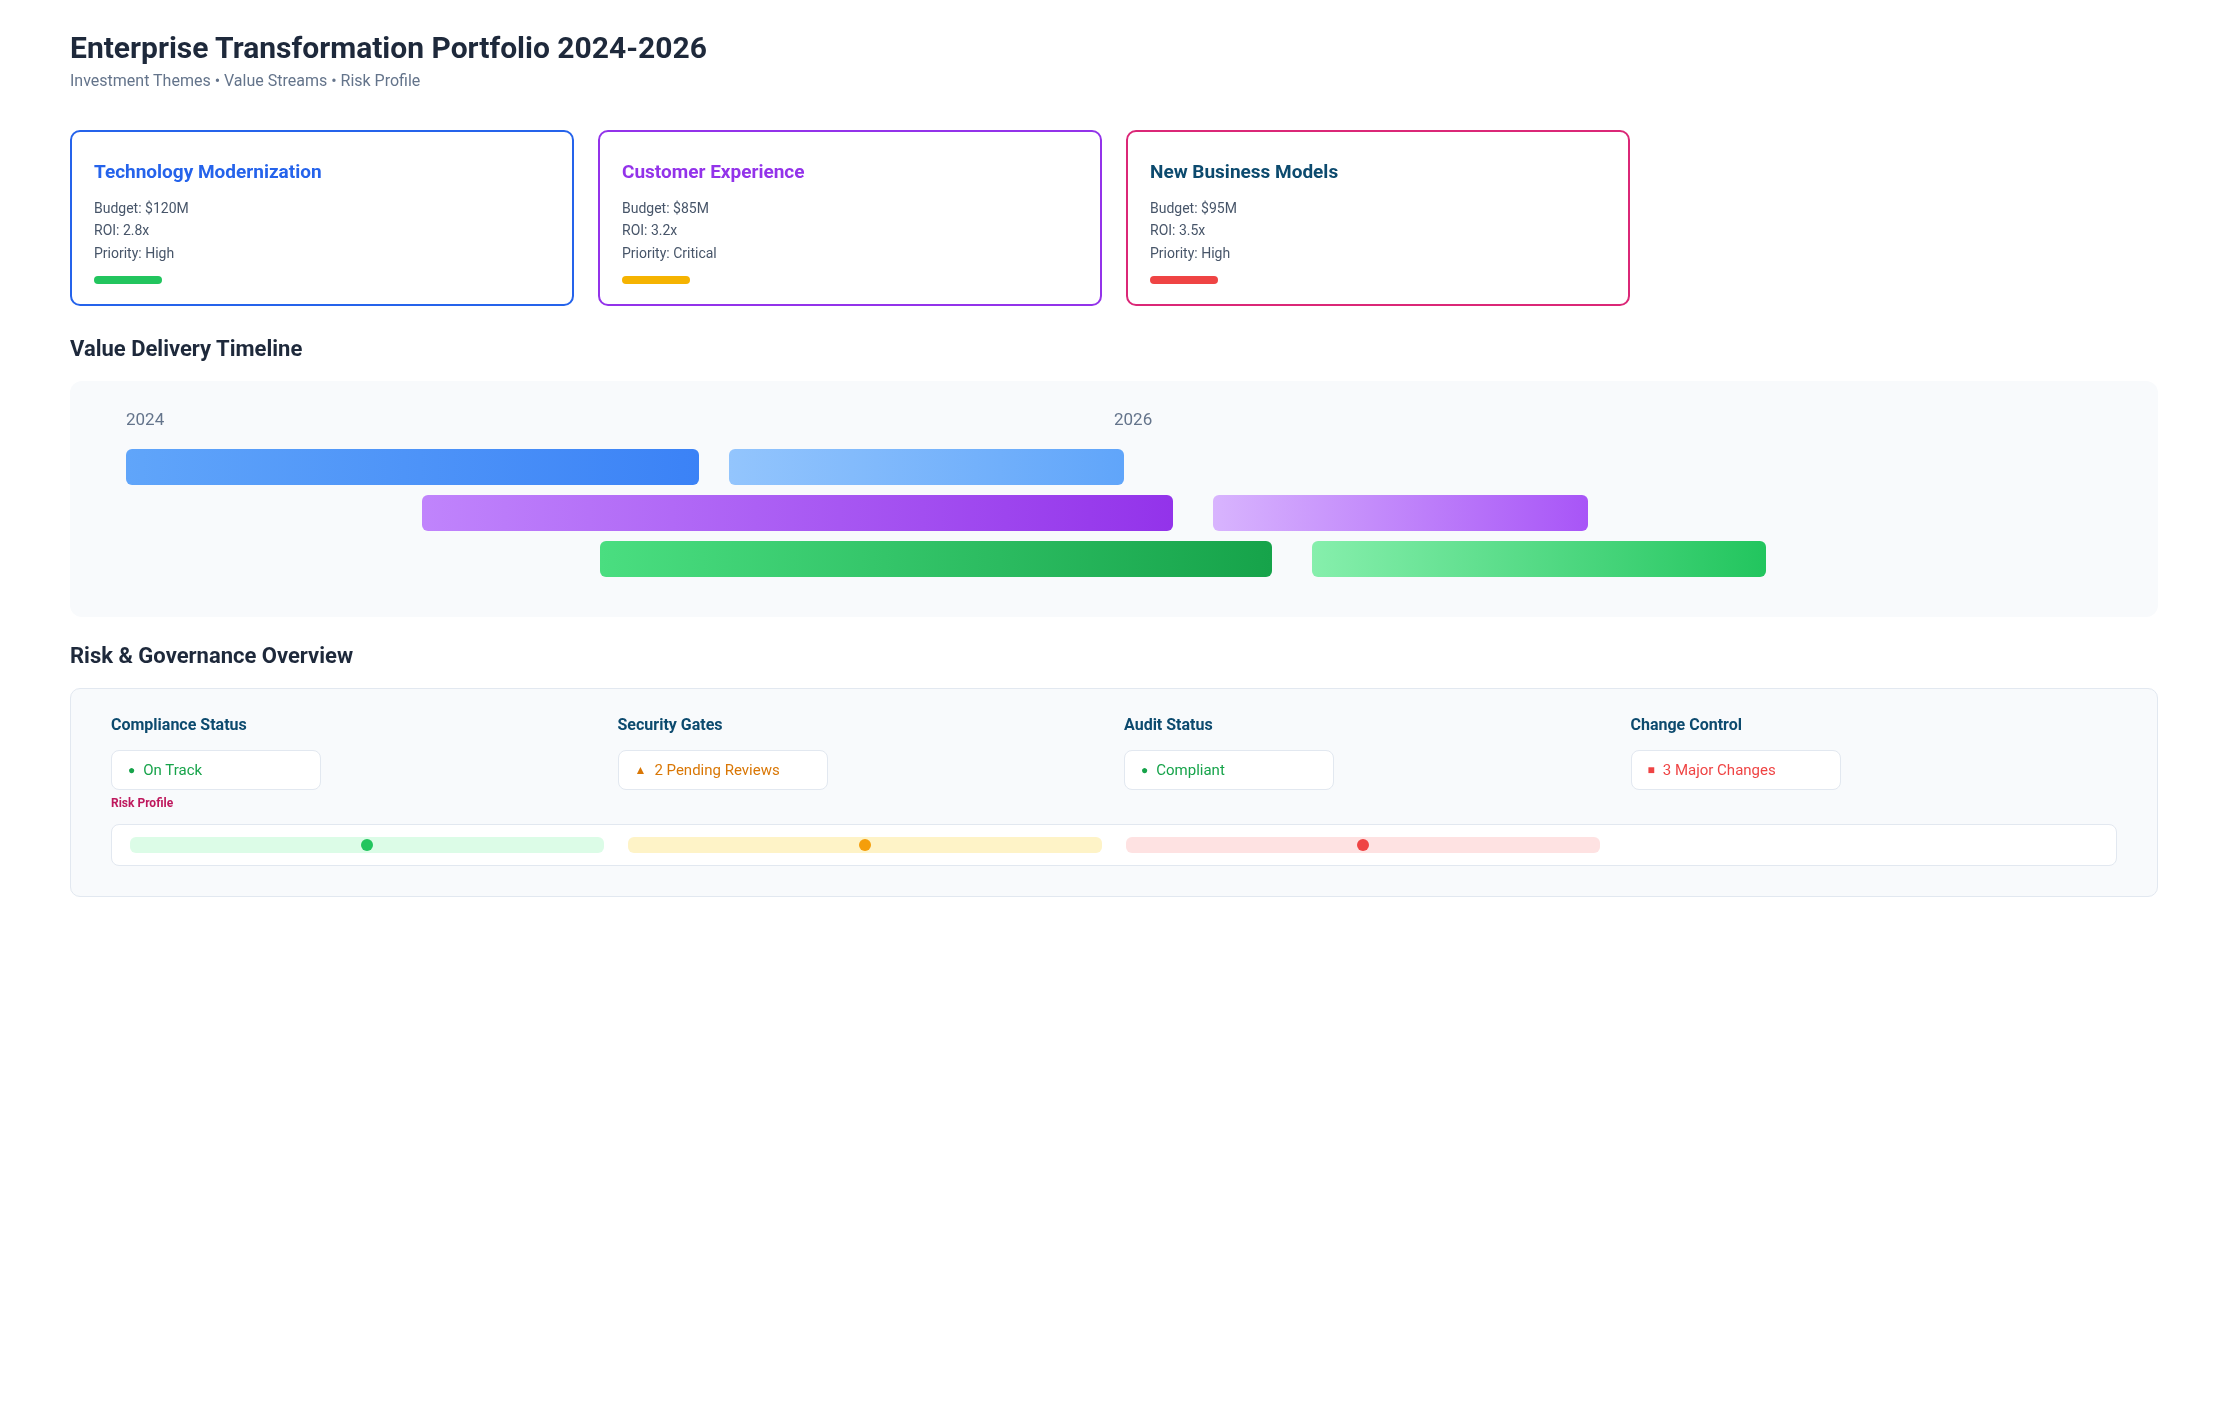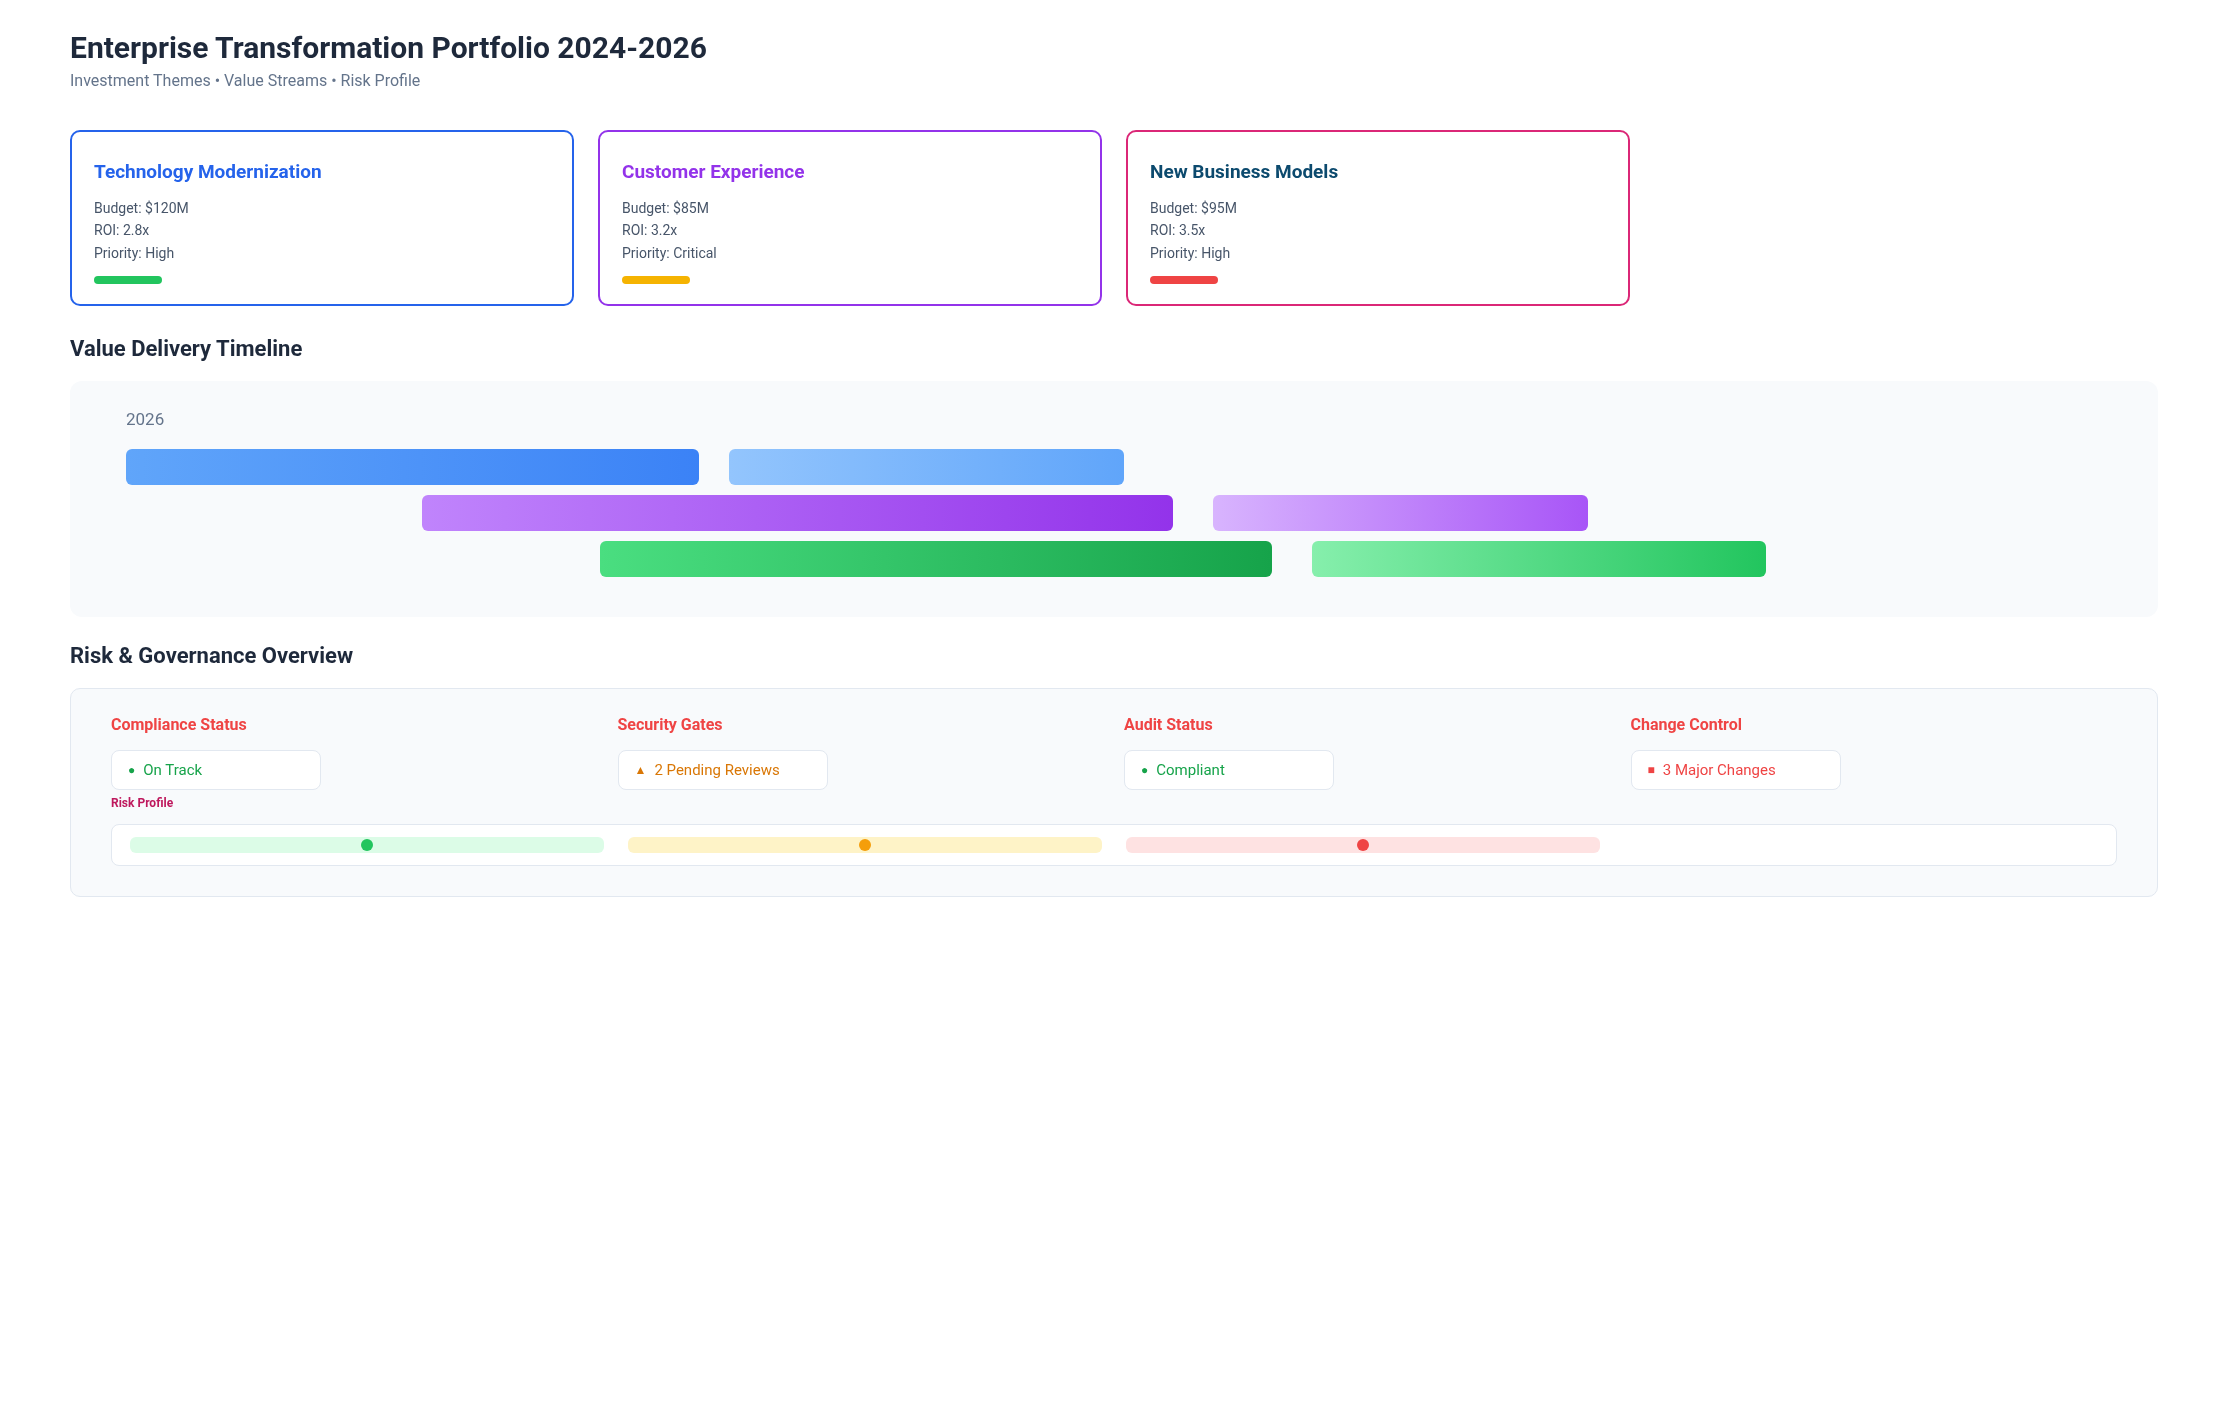--- a/index.html
+++ b/index.html
@@ -115,21 +115,21 @@
       padding: 26px 40px 30px;
     }
     .gov-grid {
       display: grid;
       grid-template-columns: repeat(4, 1fr);
       gap: 20px;
     }
     .gov-col-title {
       font-size: 16px;
       font-weight: 700;
-      color: #ef4444;
+      color: #0c4a6e;
       margin-bottom: 16px;
     }
     .gov-badge {
       display: inline-flex;
       align-items: center;
       gap: 8px;
       border: 1px solid #e2e8f0;
       background: #ffffff;
       border-radius: 8px;
       padding: 10px 16px;
@@ -219,20 +219,21 @@
     </div>
     <div class="status-pill sp-red"></div>
   </div>
 
 </div>
 
 <h2 class="section-title">Value Delivery Timeline</h2>
 
 <div class="timeline-panel">
   <div class="timeline-years">
+    <span>2024</span>
     <span>2026</span>
   </div>
   <div class="timeline-bars">
     <div class="tl-row">
       <div class="tl-bar bar-1a"></div>
       <div class="tl-bar bar-1b"></div>
     </div>
     <div class="tl-row">
       <div class="tl-bar bar-2a"></div>
       <div class="tl-bar bar-2b"></div>

